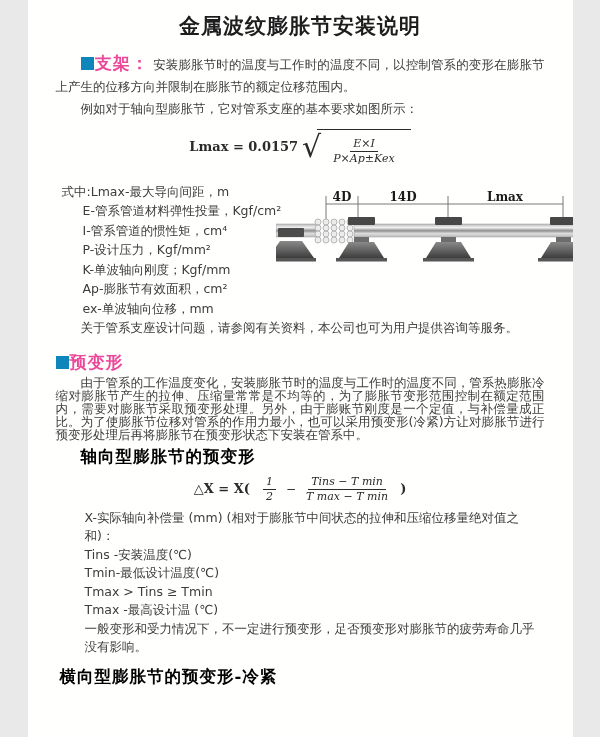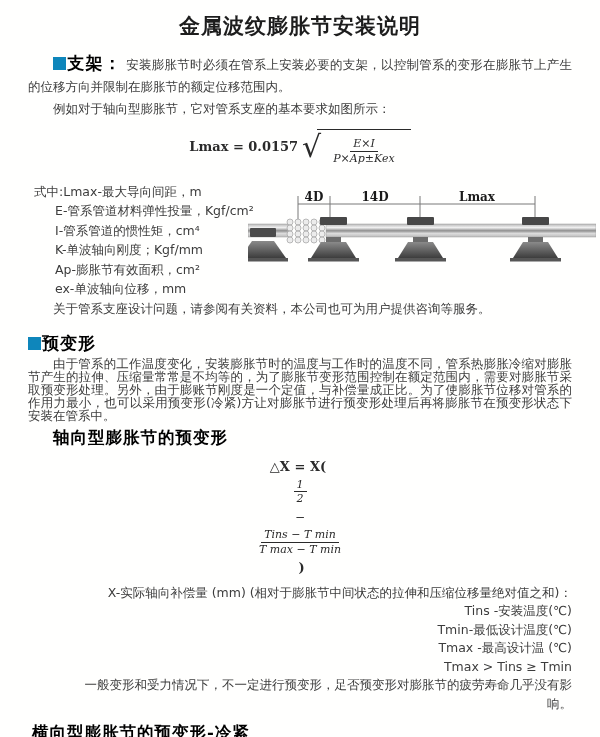--- a/index.html
+++ b/index.html
@@ -1,96 +1,97 @@
 <!DOCTYPE html>
 <html><head>
 <meta charset="utf-8">
 <style>
   html,body { margin:0; padding:0; background:#e9e9e9; }
   .page {
-    position:relative; width:600px; height:737px; margin:0 auto;
+    position:relative; width:545px; height:737px; margin:0 auto;
     background:#fffffe; overflow:hidden;
     font-family:"DejaVu Sans", sans-serif; color:#3c3c3c;
   }
   .title {
     margin:0; padding:12px 0 0; text-align:center;
     font-size:21px; font-weight:bold; color:#1d1d1d; letter-spacing:1px;
   }
   .content { padding:0 28px; font-size:12.5px; line-height:22px; }
 
   
-  .sec-head { font-size:17px; font-weight:bold; color:#000000; letter-spacing:1px; }
+  .sec-head { font-size:17px; font-weight:bold; color:#ec4899; letter-spacing:1px; }
   .square { display:inline-block; width:13px; height:13px; background:#0e86bb; margin-right:1px; vertical-align:-1px; }
   .sub-head { font-size:16.5px; font-weight:bold; color:#000000; letter-spacing:1px; }
 
   .par { margin:12px 0 0; text-indent:2em; text-align:justify; }
   .par2 { margin:0; text-indent:2em; }
 
   
   .formula { display:flex; justify-content:center; align-items:center; color:#2a2a2a;
              font-family:"DejaVu Serif", serif; }
   .f-lhs { font-weight:bold; font-size:13px; margin-right:4px; white-space:nowrap; }
   .f-rhs { font-weight:bold; font-size:13px; margin-left:3px; white-space:nowrap; }
   .radical { font-size:30px; line-height:0.8; font-weight:normal; color:#2a2a2a; }
   .rootbox { border-top:1.6px solid #2a2a2a; margin-left:-4px; padding:2px 7px 0; }
   .frac { display:inline-flex; flex-direction:column; align-items:center;
           font-size:11px; line-height:1.25; font-style:italic; margin:0 9px; }
   .frac .num { border-bottom:1.2px solid #2a2a2a; padding:0 3px; }
   .f1 { margin:9px 0 4px; }
-  .f2 { margin:7px 0 5px;flex-direction:column; }
+  .f2 { margin:7px 0 5px; }
   .op { font-size:12px; margin:0 1px; }
 
   
   .vars { line-height:19.5px; margin-top:16px; }
   .vars > div { margin-left:27px; }
   .vars > div.first { margin-left:6px; }
   .note { margin-left:6px; line-height:20px; }
   .note-ind { text-indent:2em; margin:0; line-height:20px; }
 
   .sec2-head { margin:13px 0 3px; }
   .pre-par { margin:0; text-indent:2em; text-align:justify; line-height:13px; }
   .axial-head { margin:5px 0 0 25px; }
   .explain { margin:2px 0 0; text-indent:2em; text-align:justify; line-height:21px; }
   .alines { line-height:18.5px; }
-  .alines > div { margin-left:44px;text-align:right; }
+  .alines > div { margin-left:29px; }
   .lat-head { margin:9px 0 0 4px; }
 
   
   .diagram { position:absolute; left:248px; top:190px; width:348px; height:102px; }
 </style>
 </head>
 <body>
 
 <div class="page">
 
   <h1 class="title">金属波纹膨胀节安装说明</h1>
 
   <div class="content">
 
     <p class="par">
       <span class="sec-head"><span class="square"></span><span>支架：</span></span>
-      <span>安装膨胀节时必须在管系上安装必要的支架，以控制管系的变形在膨胀节上产生的位移方向并限制在膨胀节的额定位移范围内。</span>
+      <span>安装膨胀节时的温度与工作时的温度不同，以控制管系的变形在膨胀节上产生的位移方向并限制在膨胀节的额定位移范围内。</span>
     </p>
     <p class="par2">例如对于轴向型膨胀节，它对管系支座的基本要求如图所示：</p>
 
     <div class="formula f1">
       <span class="f-lhs">Lmax = 0.0157</span>
       <span class="radical">√</span>
       <span class="rootbox">
         <span class="frac">
           <span class="num">E×I</span>
           <span class="den">P×Ap±Kex</span>
         </span>
       </span>
     </div>
 
     <div class="vars">
       <div class="first">式中:Lmax-最大导向间距，m</div>
       <div>E-管系管道材料弹性投量，Kgf/cm²</div>
       <div>I-管系管道的惯性矩，cm⁴</div>
+      <div>P-设计压力，Kgf/mm²</div>
       <div>K-单波轴向刚度；Kgf/mm</div>
       <div>Ap-膨胀节有效面积，cm²</div>
       <div>ex-单波轴向位移，mm</div>
     </div>
     <p class="note-ind">关于管系支座设计问题，请参阅有关资料，本公司也可为用户提供咨询等服务。</p>
 
     <div class="sec-head sec2-head"><span class="square"></span><span>预变形</span></div>
     <p class="pre-par">由于管系的工作温度变化，安装膨胀节时的温度与工作时的温度不同，管系热膨胀冷缩对膨胀节产生的拉伸、压缩量常常是不均等的，为了膨胀节变形范围控制在额定范围内，需要对膨胀节采取预变形处理。另外，由于膨账节刚度是一个定值，与补偿量成正比。为了使膨胀节位移对管系的作用力最小，也可以采用预变形(冷紧)方让对膨胀节进行预变形处理后再将膨胀节在预变形状态下安装在管系中。</p>
 
     <div class="sub-head axial-head">轴向型膨胀节的预变形</div>
@@ -107,22 +108,22 @@
         <span class="den">T max − T min</span>
       </span>
       <span class="f-rhs">)</span>
     </div>
 
 
     <div class="alines">
       <div>X-实际轴向补偿量 (mm) (相对于膨胀节中间状态的拉伸和压缩位移量绝对值之和)：</div>
       <div>Tins -安装温度(℃)</div>
       <div>Tmin-最低设计温度(℃)</div>
+      <div>Tmax &gt; Tins ≥ Tmin</div>
       <div>Tmax -最高设计温 (℃)</div>
-      <div>Tmax &gt; Tins ≥ Tmin</div>
       <div>一般变形和受力情况下，不一定进行预变形，足否预变形对膨胀节的疲劳寿命几乎没有影响。</div>
     </div>
 
     <div class="sub-head lat-head">横向型膨胀节的预变形-冷紧</div>
 
   </div>
 
   <svg class="diagram" viewBox="0 0 348 102" xmlns="http://www.w3.org/2000/svg">
     <defs>
       <linearGradient id="pipeGrad" x1="0" y1="0" x2="0" y2="1">

